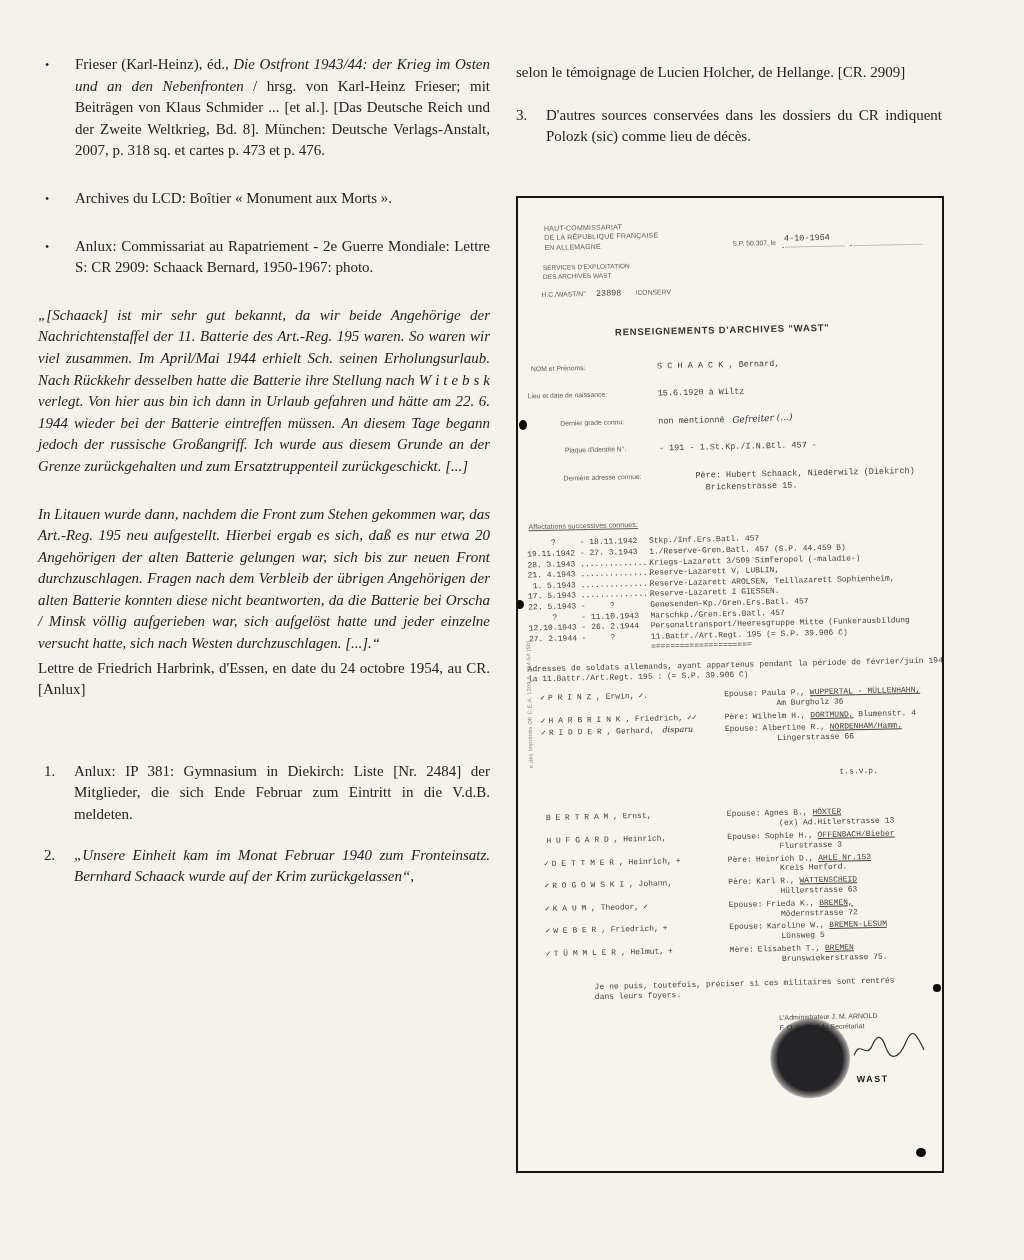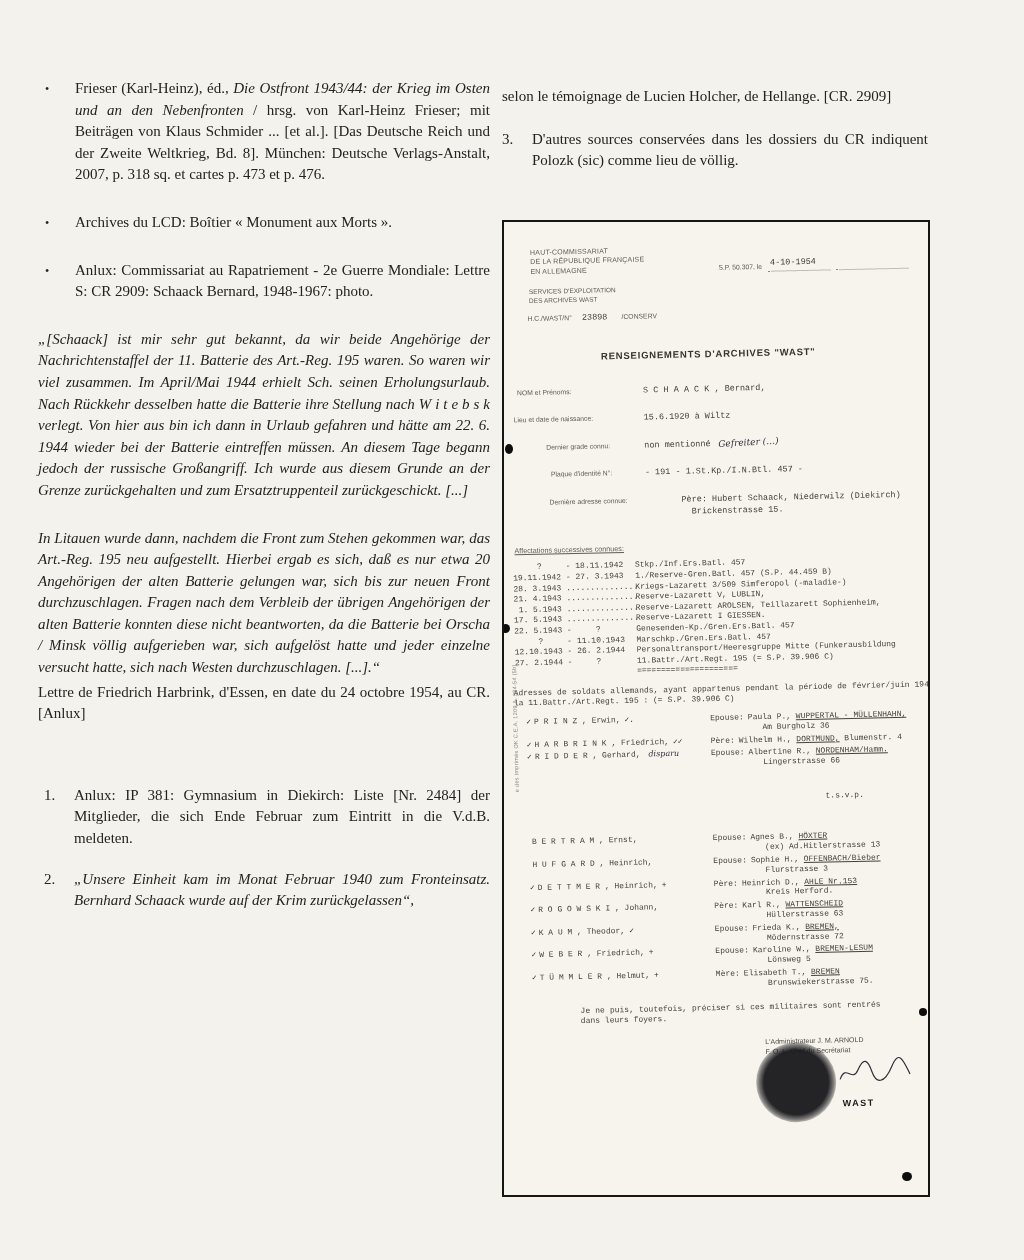--- a/index.html
+++ b/index.html
@@ -3,21 +3,21 @@
 <meta charset="utf-8">
 <style>
   html,body{margin:0;padding:0}
   body{
     width:1024px;height:1260px;
     background:#f3f2ed;
     font-family:"Liberation Serif",serif;
     color:#24231f;
     overflow:hidden;
   }
-  .page{box-sizing:border-box;display:flex;padding:78px 0 0 38px;gap:12px}
+  .page{box-sizing:border-box;display:flex;padding:54px 0 0 38px;gap:26px}
   .col-left{width:452px;flex:none;font-size:15px;line-height:1.44;text-align:justify}
   .col-right{width:426px;flex:none;font-size:15px;line-height:1.44;text-align:justify}
   .it{font-style:italic}
 
   
   .bullet-item{display:flex;margin-bottom:26px}
   .bullet-marker{flex:none;width:37px;padding-left:7px;box-sizing:border-box}
   .bullet-marker::before{content:"\2022";font-size:12px}
   .bullet-text{flex:1}
   .quote-p{margin:26px 0 0;font-style:italic}
@@ -109,21 +109,21 @@
 
 
 
         <div class="bullet-item">
           <span class="bullet-marker"></span>
           <span class="bullet-text"><span>Archives du LCD: Boîtier « Monument aux Morts ».</span></span>
         </div>
 
         <div class="bullet-item">
           <span class="bullet-marker"></span>
-          <span class="bullet-text"><span>Anlux: Commissariat au Rapatriement - 2e Guerre Mondiale: Lettre S: CR 2909: Schaack Bernard, 1948-1967: photo.</span></span>
+          <span class="bullet-text"><span>Anlux: Commissariat au Rapatriement - 2e Guerre Mondiale: Lettre S: CR 2909: Schaack Bernard, 1950-1967: photo.</span></span>
         </div>
       </div>
 
     <div>
 
         <p class="quote-p">„[Schaack] ist mir sehr gut bekannt, da wir beide Angehörige der Nachrichtenstaffel der 11. Batterie des Art.-Reg. 195 waren. So waren wir viel zusammen. Im April/Mai 1944 erhielt Sch. seinen Erholungsurlaub. Nach Rückkehr desselben hatte die Batterie ihre Stellung nach W i t e b s k verlegt. Von hier aus bin ich dann in Urlaub gefahren und hätte am 22. 6. 1944 wieder bei der Batterie eintreffen müssen. An diesem Tage begann jedoch der russische Großangriff. Ich wurde aus diesem Grunde an der Grenze zurückgehalten und zum Ersatztruppenteil zurückgeschickt. [...]</p>
 
         <p class="quote-p">In Litauen wurde dann, nachdem die Front zum Stehen gekommen war, das Art.-Reg. 195 neu aufgestellt. Hierbei ergab es sich, daß es nur etwa 20 Angehörigen der alten Batterie gelungen war, sich bis zur neuen Front durchzuschlagen. Fragen nach dem Verbleib der übrigen Angehörigen der alten Batterie konnten diese nicht beantworten, da die Batterie bei Orscha / Minsk völlig aufgerieben war, sich aufgelöst hatte und jeder einzelne versucht hatte, sich nach Westen durchzuschlagen. [...].“</p>
       </div>
 
@@ -142,21 +142,21 @@
         </div>
       </div>
   </div>
 
   <div class="col-right">
 
     <p class="r-par">selon le témoignage de Lucien Holcher, de Hellange. [CR. 2909]</p>
 
     <div class="fn">
       <span class="fn-num">3.</span>
-      <span class="fn-body">D'autres sources conservées dans les dossiers du CR indiquent Polozk (sic) comme lieu de völlig.</span>
+      <span class="fn-body">D'autres sources conservées dans les dossiers du CR indiquent Polozk (sic) comme lieu de décès.</span>
     </div>
 
     <div class="scan-frame">
       <div class="scan-doc">
 
         <div class="sd-header">
           <div class="agency pp" style="white-space:pre-line">HAUT-COMMISSARIAT
 DE LA RÉPUBLIQUE FRANÇAISE
 EN ALLEMAGNE</div>
           <div class="hdr-right">

